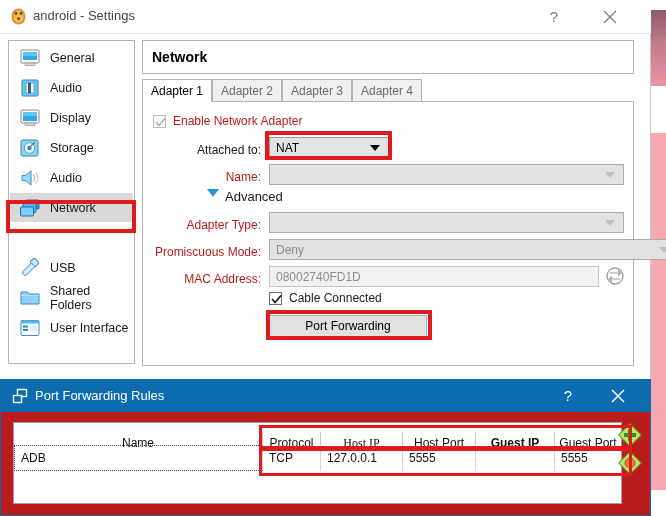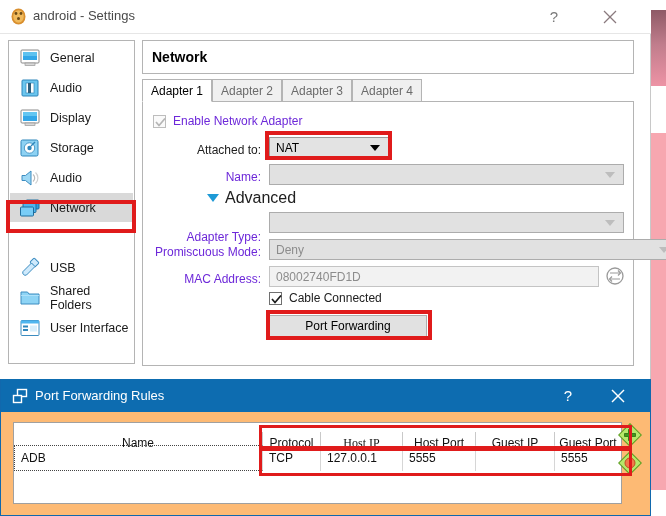--- a/index.html
+++ b/index.html
@@ -99,21 +99,21 @@
   .tab-body {
     position: absolute; left: 142px; top: 101px; width: 492px; height: 265px;
     background: #ffffff; border: 1px solid #b4b4b4;
     box-sizing: border-box;
   }
 
   .row { position: absolute; display: flex; align-items: center; }
   .lbl-right {
     position: absolute; text-align: right; font-size: 12px;
   }
-  .lbl-dis { color: #6d28d9; }
+  .lbl-dis { color: #b91c1c; }
   .lbl-en  { color: #202020; }
 
   
   .cbox {
     width: 13px; height: 13px; box-sizing: border-box;
     display: inline-block; position: relative;
     border: 1px solid #707070; background: #fff;
   }
   .cbox.dis { border-color: #bdbdbd; background: #fafafa; }
   .cbox svg { position: absolute; left: 1px; top: 1px; }
@@ -137,22 +137,22 @@
 
   .txtfield {
     position: absolute; box-sizing: border-box;
     border: 1px solid #c4c4c4; background: #f2f2f2;
     display: flex; align-items: center;
     font-size: 12px; color: #8c8c8c;
   }
   .txtfield .tval { margin-left: 6px; }
 
   .adv-toggle {
-    position: absolute; display: flex; align-items: center; gap: 6px;
-    font-size: 16px; color: #202020;
+    position: absolute; display: flex; align-items: flex-start; gap: 6px;
+    font-size: 13px; color: #202020;
   }
   .adv-arrow {
     width: 0; height: 0;
     border-left: 6px solid transparent; border-right: 6px solid transparent;
     border-top: 8px solid #1e9ad6;
   }
 
   .btn {
     position: absolute; box-sizing: border-box;
     background: #e1e1e1; border: 1px solid #adadad;
@@ -163,21 +163,21 @@
   
   .redbox {
     position: absolute; box-sizing: border-box;
     border: 4px solid #e01b1b; pointer-events: none; z-index: 30;
   }
   .redbox.thin { border-width: 3px; }
 
   
   .dlg {
     position: absolute; left: 0; top: 379px; width: 651px; height: 137px;
-    background: #fdba74;
+    background: #b91c1c;
     border-left: 1px solid #1168ad;
     border-right: 1px solid #1168ad;
     border-bottom: 1px solid #1168ad;
     box-sizing: border-box;
   }
   .dlg-title {
     position: absolute; left: 0; top: 0; width: 100%; height: 33px;
     background: #0d6cb0;
   }
   .dlg-title-text {
@@ -402,21 +402,21 @@
   <div class="combo" style="left:126px; top:62px; width:355px; height:21px;">
     <span class="ctext"></span>
     <span class="carrow"></span>
   </div>
 
   <div class="adv-toggle" style="left:64px; top:87px;">
     <span class="adv-arrow"></span>
     <span>Advanced</span>
   </div>
 
-  <div class="lbl-right lbl-dis" style="left:0px; top:128px; width:118px;">Adapter Type:</div>
+  <div class="lbl-right lbl-dis" style="left:0px; top:116px; width:118px;">Adapter Type:</div>
   <div class="combo" style="left:126px; top:110px; width:355px; height:21px;">
     <span class="carrow"></span>
   </div>
 
   <div class="lbl-right lbl-dis" style="left:0px; top:143px; width:118px;">Promiscuous Mode:</div>
   <div class="combo" style="left:126px; top:137px; width:409px; height:21px;">
     <span class="ctext">Deny</span>
     <span class="carrow"></span>
   </div>
 
@@ -469,21 +469,21 @@
       </svg>
     </span>
   </div>
 
   <div class="tbl-wrap">
     <div class="tbl-head">
       <div class="th" style="width:249px;">Name</div>
       <div class="th" style="width:58px;">Protocol</div>
       <div class="th" style="width:82px;font-family:Liberation Serif, serif;">Host IP</div>
       <div class="th" style="width:73px;">Host Port</div>
-      <div class="th" style="width:79px;">Guest IP</div>
+      <div class="th" style="width:79px;font-weight:bold;">Guest IP</div>
       <div class="th" style="width:66px;">Guest Port</div>
     </div>
     <div class="tbl-row">
       <div class="td dotted" style="width:249px;">ADB</div>
       <div class="td" style="width:58px;">TCP</div>
       <div class="td" style="width:82px;">127.0.0.1</div>
       <div class="td" style="width:73px;">5555</div>
       <div class="td" style="width:79px;"></div>
       <div class="td" style="width:66px;">5555</div>
     </div>

